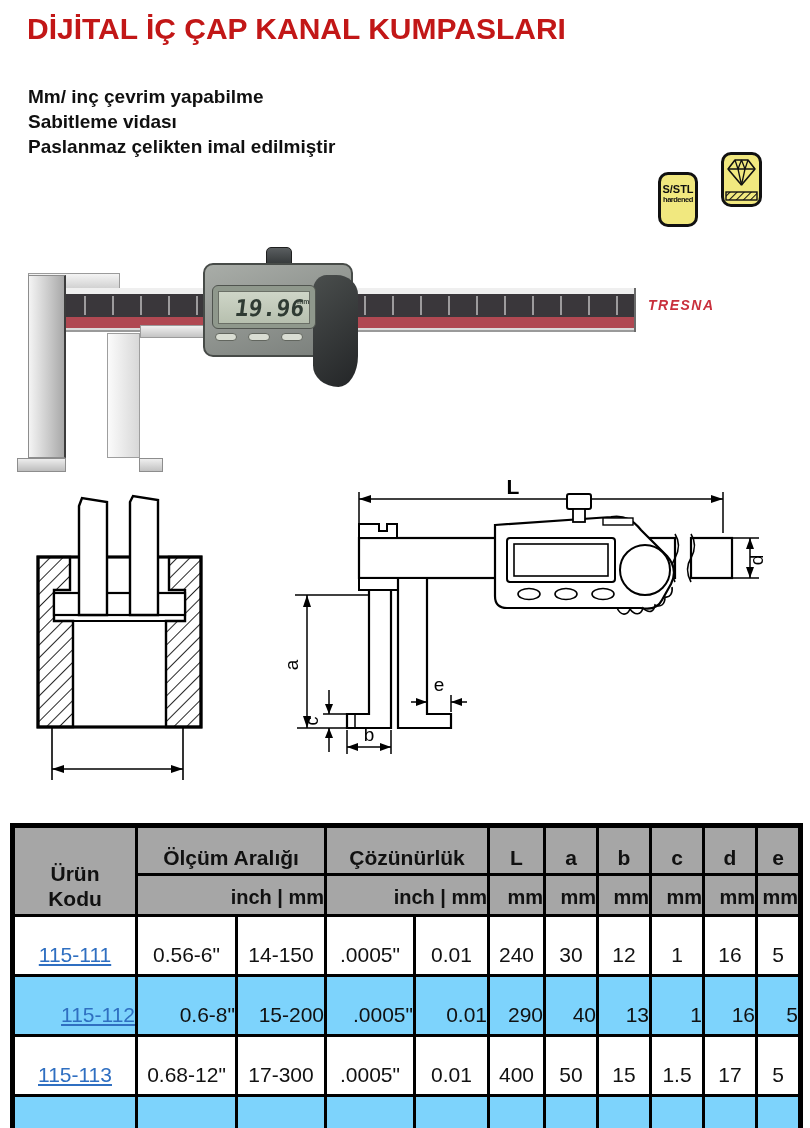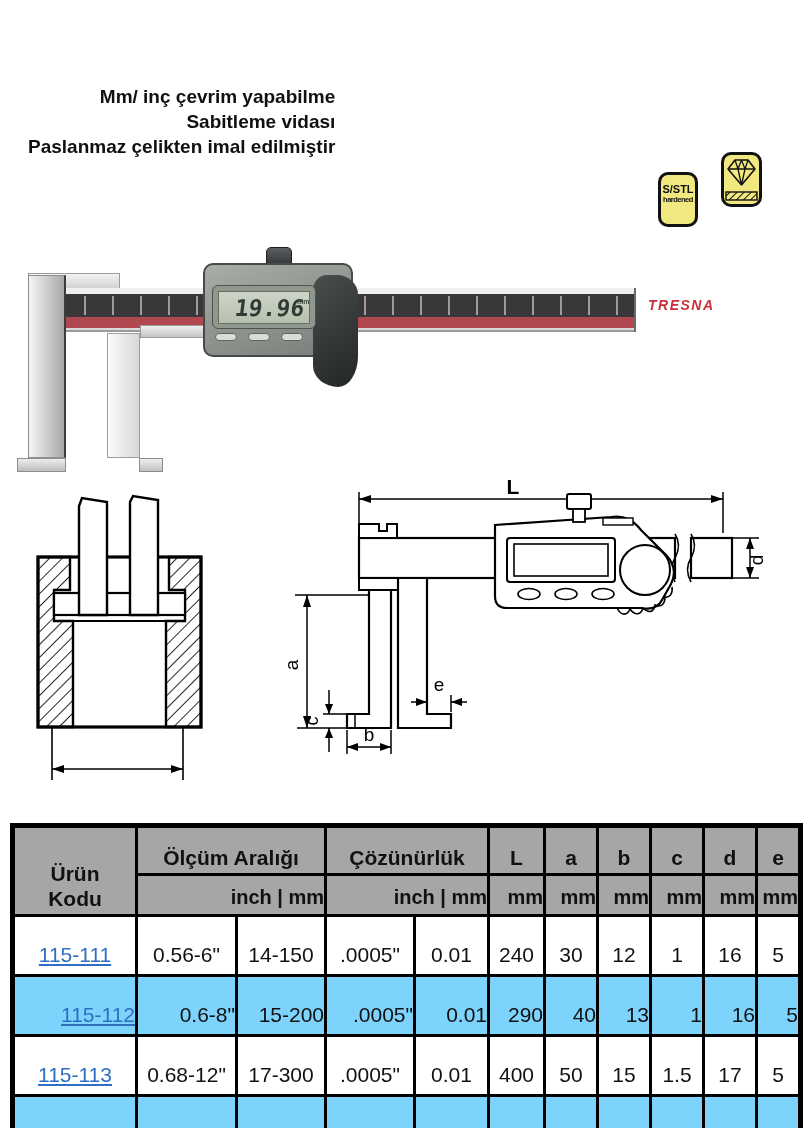--- a/index.html
+++ b/index.html
@@ -2,21 +2,21 @@
 <html><head>
 <meta charset="utf-8">
 <style>
   html,body{margin:0;padding:0;background:#fff;}
   .page{position:relative;width:810px;height:1128px;background:#fff;overflow:hidden;
         font-family:"Liberation Sans",sans-serif;color:#111;}
   
   .title{position:absolute;left:27px;top:12px;font-size:30px;font-weight:bold;
          color:#c21717;letter-spacing:0px;white-space:nowrap;}
   .features{position:absolute;left:28px;top:84px;font-size:19px;font-weight:bold;
-            line-height:25px;color:#101010;text-align:right;}
+            line-height:25px;color:#101010;}
   
   .badge{position:absolute;top:152px;height:55px;background:#f1e87f;border:3px solid #111;
          border-radius:10px;box-sizing:border-box;text-align:center;overflow:hidden;}
   .badge-sstl{left:658px;width:40px;margin-top:20px;}
   .badge-sstl .l1{font-size:11px;font-weight:bold;margin-top:9px;line-height:11px;}
   .badge-sstl .l2{font-size:7.5px;font-weight:bold;letter-spacing:-0.5px;line-height:9px;}
   .badge-diamond{left:721px;width:41px;}
   
   .photo{position:absolute;left:0;top:245px;width:810px;height:235px;}
   .photo *{position:absolute;box-sizing:border-box;}
@@ -68,20 +68,21 @@
   tr.dr td{height:50px;}
   tr.alt td{background:#7dd3fc;text-align:right;}
   td.codec{text-align:left;padding-left:3px;}
   a.code{color:#2f6fc1;text-decoration:underline;cursor:pointer;}
 </style>
 </head>
 <body>
 
 <div class="page">
 
+  <div class="title">DİJİTAL İÇ ÇAP KANAL KUMPASLARI</div>
 
   <div class="features">
     <div>Mm/ inç çevrim yapabilme</div>
     <div>Sabitleme vidası</div>
     <div>Paslanmaz çelikten imal edilmiştir</div>
   </div>
 
   <div class="badge badge-sstl">
     <div class="l1">S/STL</div>
     <div class="l2">hardened</div>

